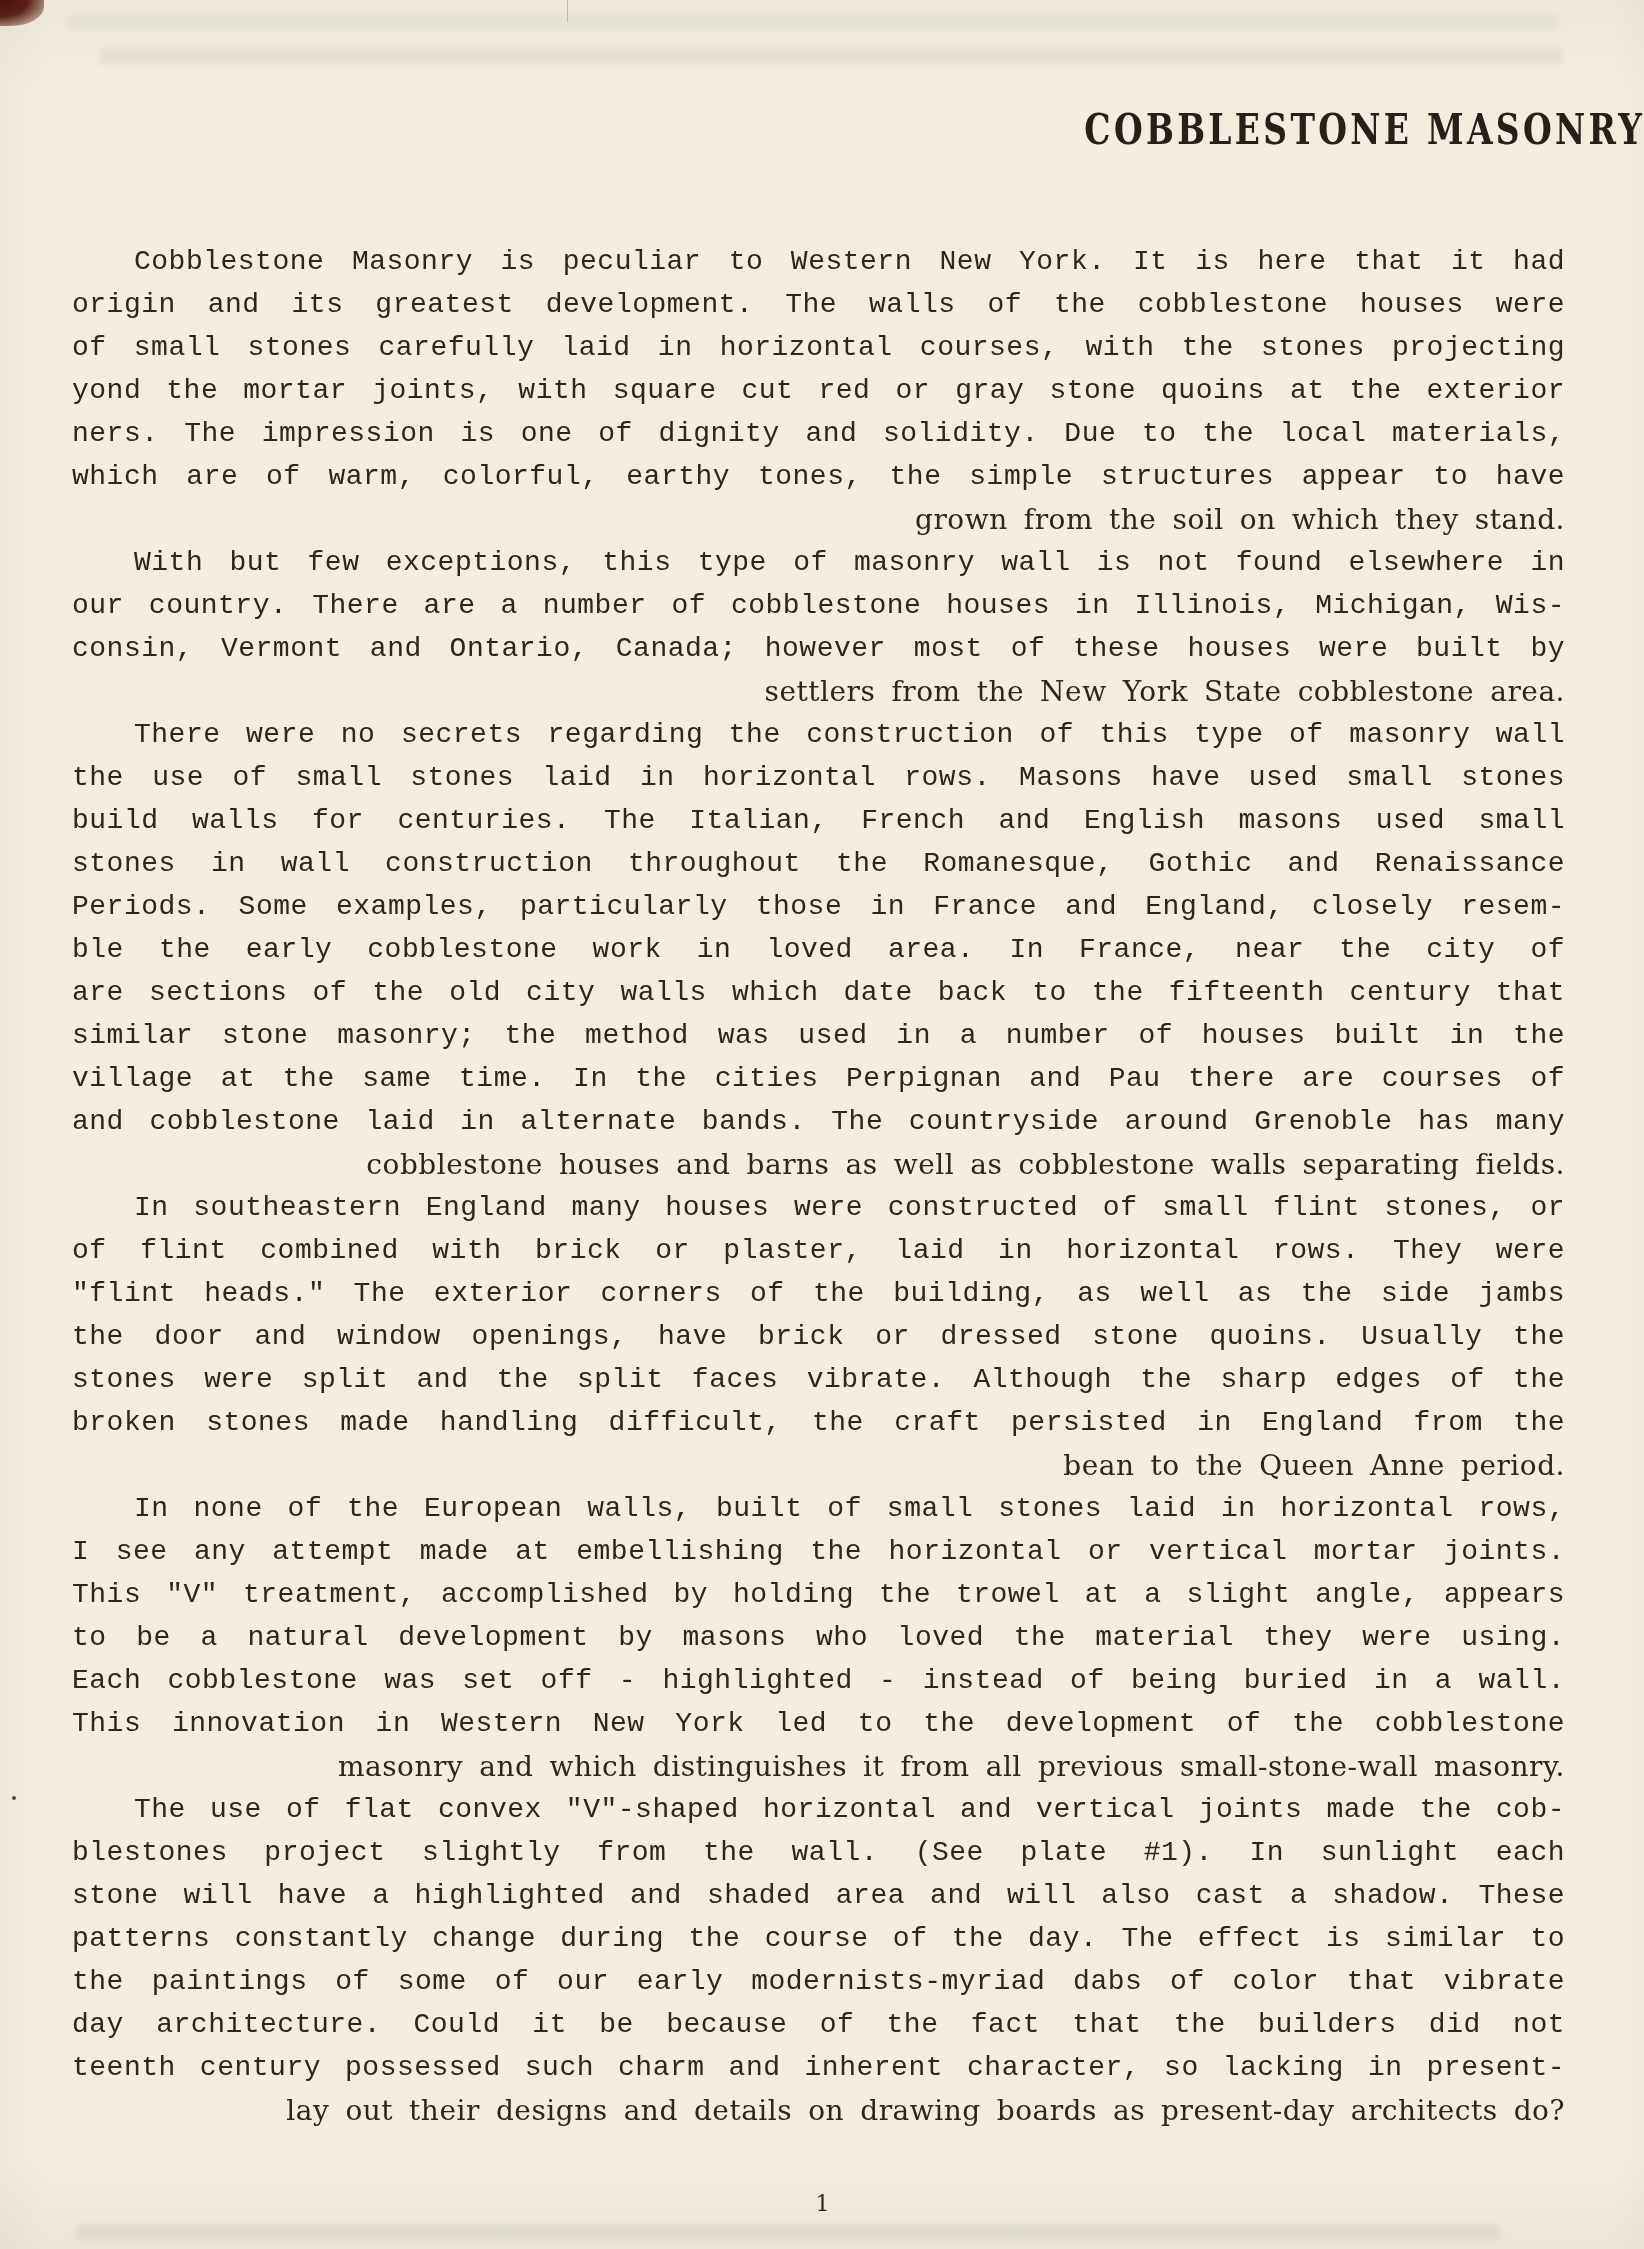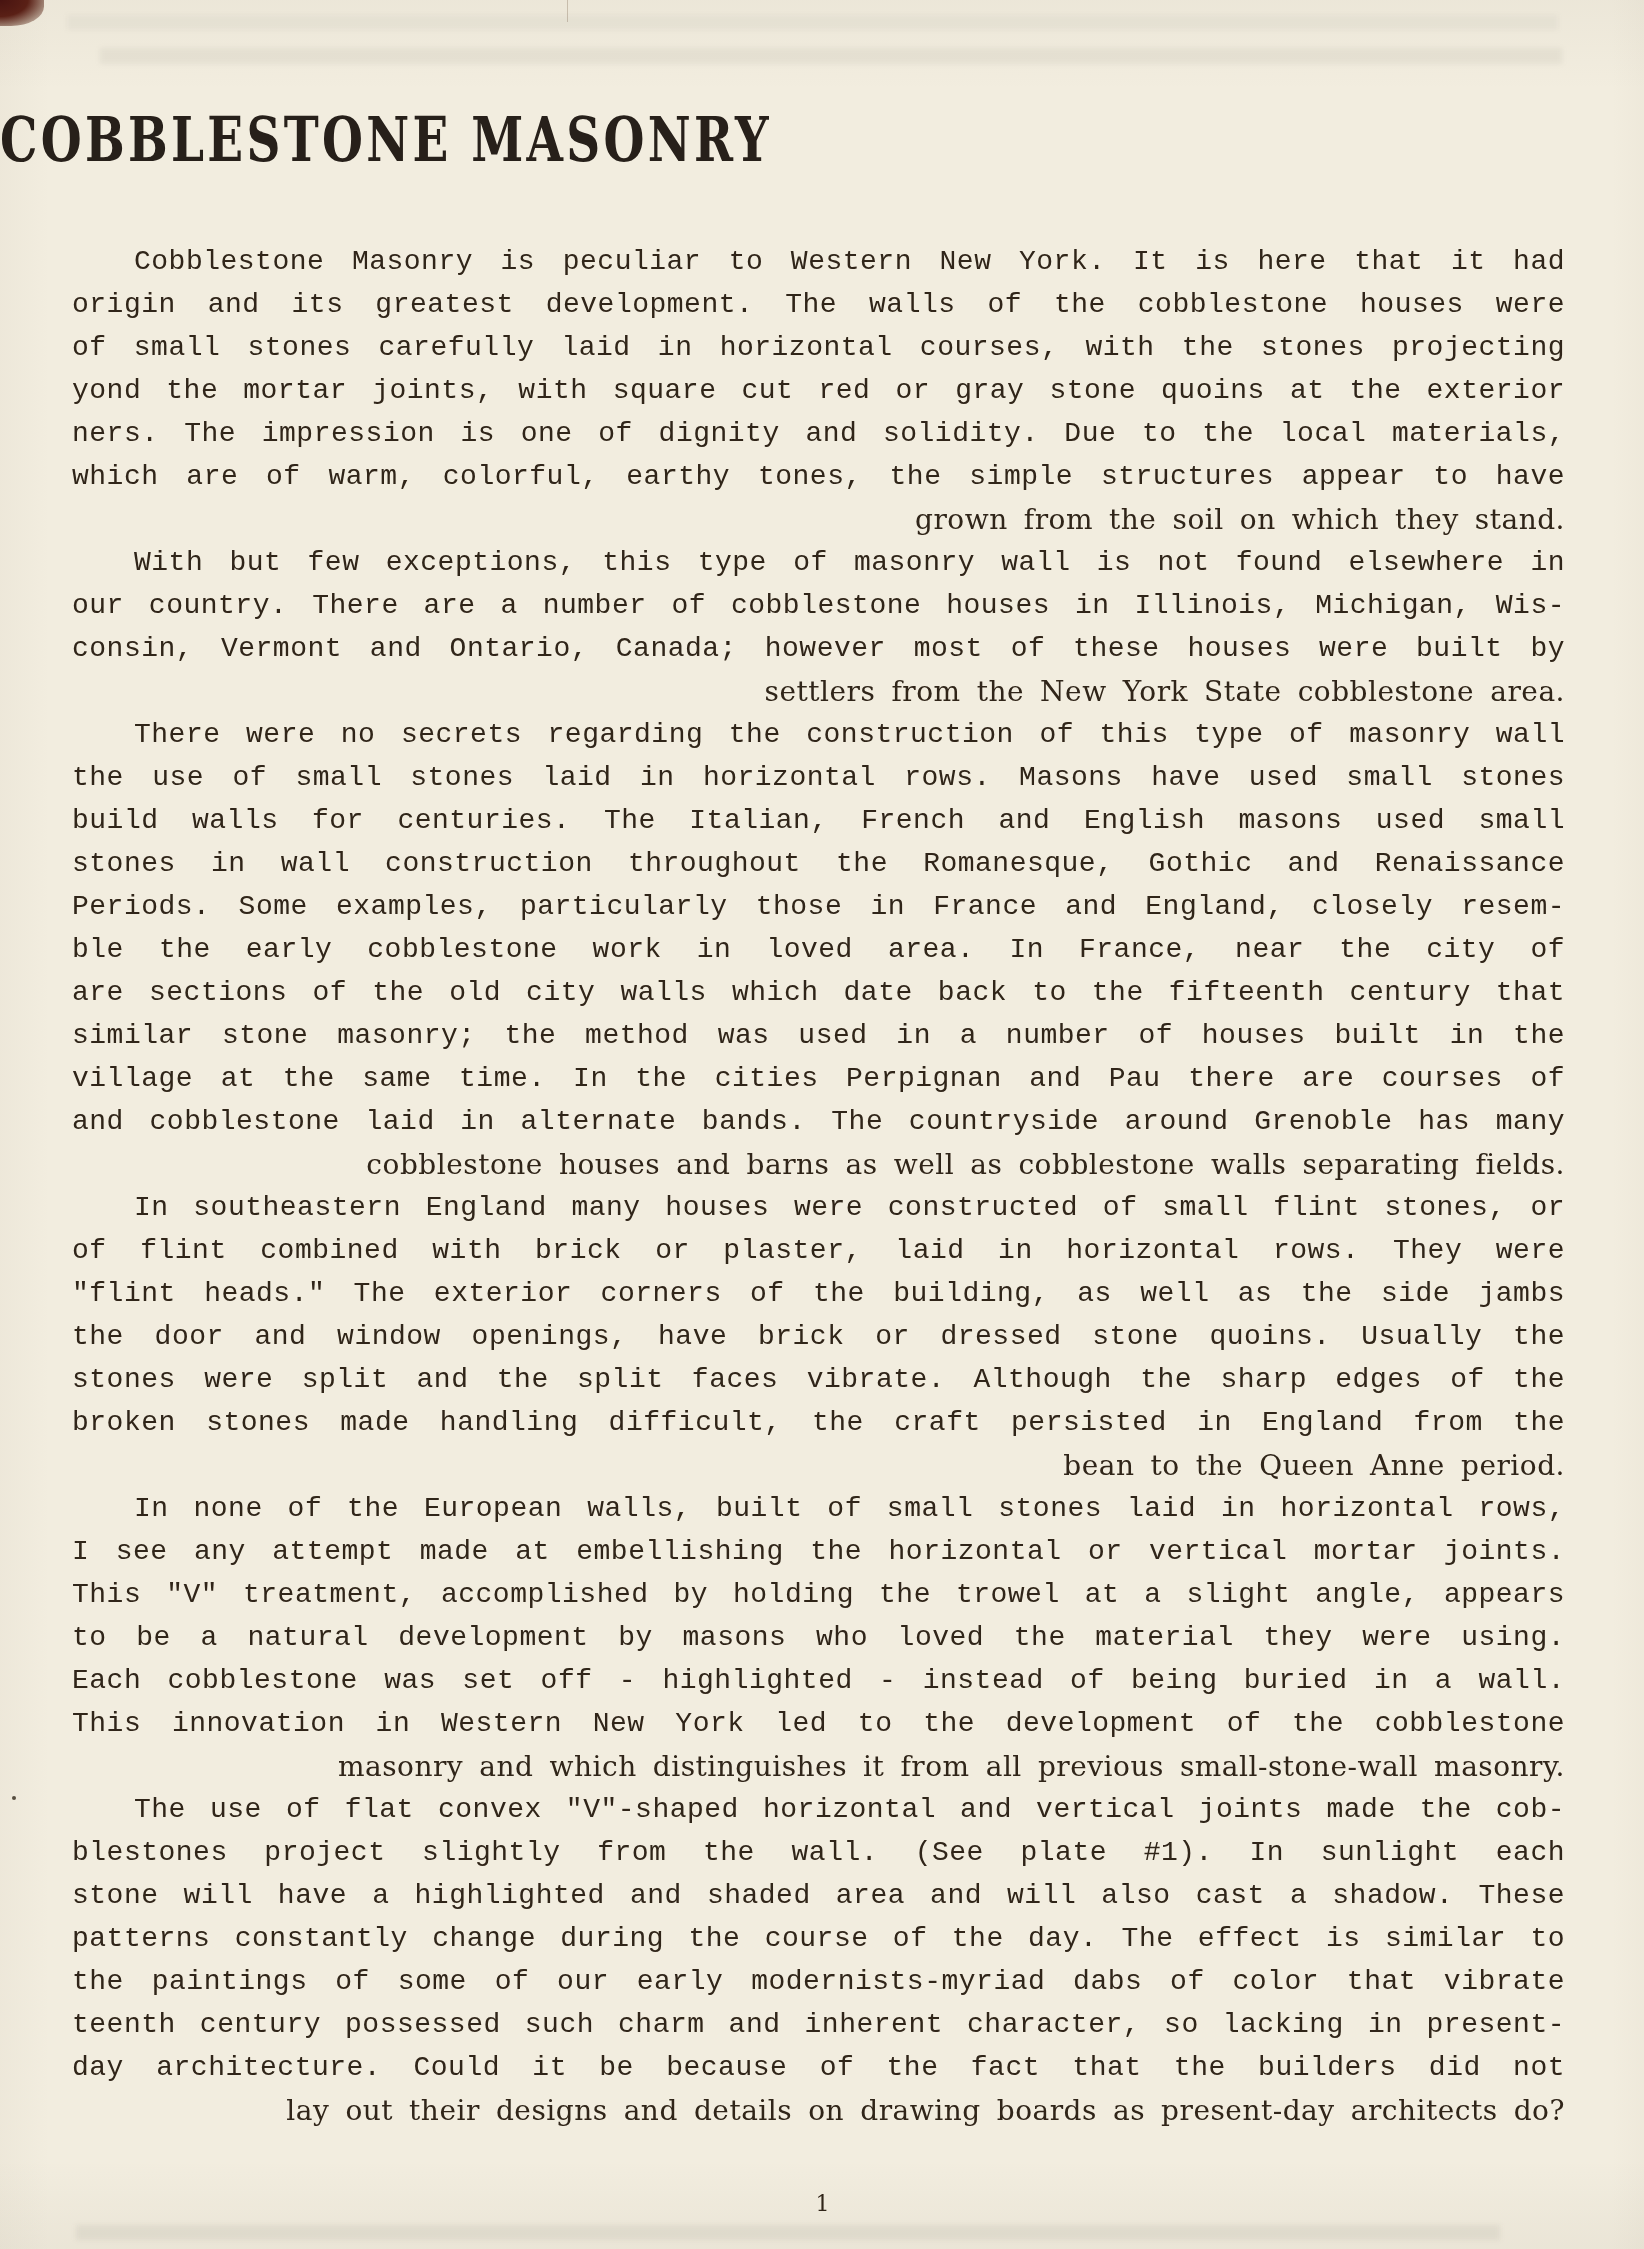--- a/index.html
+++ b/index.html
@@ -49,23 +49,23 @@
     position: absolute; left: 11.5px; top: 1796px;
     width: 4.3px; height: 4.3px; border-radius: 50%;
     background: rgba(48, 37, 25, 0.8);
   }
 
   
   .title {
     position: absolute;
     left: 0; top: 103px;
     width: 1645px;
-    text-align: left;
+    text-align: right;
     font-weight: bold;
-    font-size: 47px;
+    font-size: 33px;
     letter-spacing: 3.3px;
     color: var(--title-ink);
   }
   .title .stretch {
     display: inline-block;
     transform: scaleY(1.32);
     transform-origin: top center;
   }
 
   
@@ -160,21 +160,21 @@
         <div class="line just">Each cobblestone was set off - highlighted - instead of being buried in a wall.</div>
         <div class="line just">This innovation in Western New York led to the development of the cobblestone</div>
         <div class="line">masonry and which distinguishes it from all previous small-stone-wall masonry.</div>
       </div>
       <div class="paragraph">
         <div class="line first just">The use of flat convex "V"-shaped horizontal and vertical joints made the cob-</div>
         <div class="line just">blestones project slightly from the wall. (See plate #1). In sunlight each rounded</div>
         <div class="line just">stone will have a highlighted and shaded area and will also cast a shadow. These</div>
         <div class="line just">patterns constantly change during the course of the day. The effect is similar to</div>
         <div class="line just">the paintings of some of our early modernists-myriad dabs of color that vibrate in</div>
+        <div class="line just">day architecture. Could it be because of the fact that the builders did not carefully</div>
         <div class="line just">teenth century possessed such charm and inherent character, so lacking in present-</div>
-        <div class="line just">day architecture. Could it be because of the fact that the builders did not carefully</div>
         <div class="line">lay out their designs and details on drawing boards as present-day architects do?</div>
       </div>
     </div>
 
   <div class="page-number">1</div>
 </div>
 
 
 </body></html>

